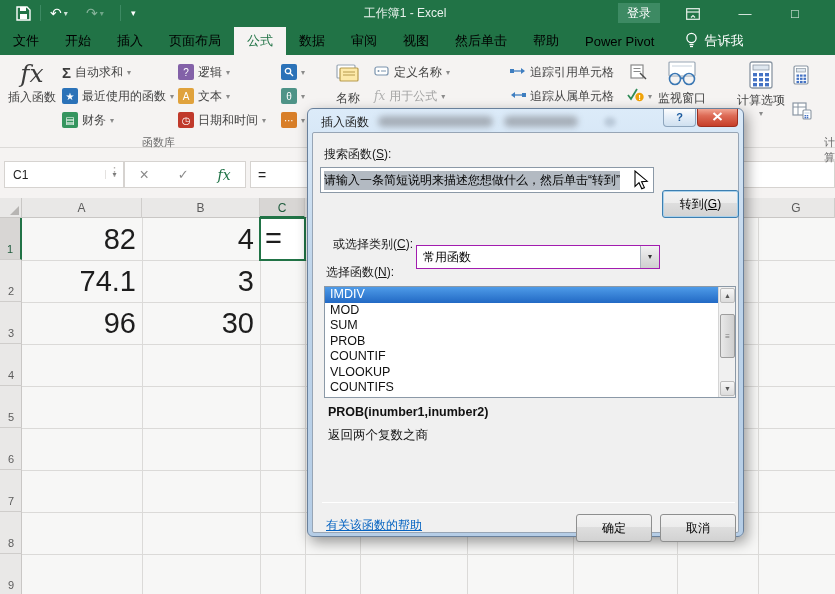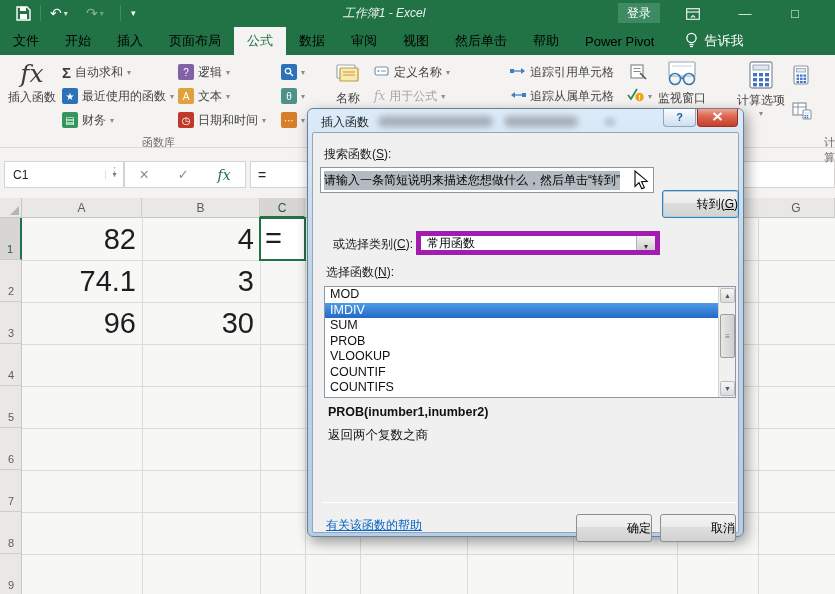--- a/index.html
+++ b/index.html
@@ -5,21 +5,21 @@
   * { margin:0; padding:0; box-sizing:border-box; }
   html,body { width:835px; height:594px; overflow:hidden; }
   body { font-family:"Liberation Sans","DejaVu Sans",sans-serif; position:relative; background:#f7f7f6; }
   .abs { position:absolute; }
 
   
   #titlebar { left:0; top:0; width:835px; height:27px; background:#217346; color:#fff; z-index:6; overflow:hidden; }
   .qat-ico { position:absolute; top:3px; height:20px; display:flex; align-items:center; color:#fff; font-size:14px; }
   .qat-sep { position:absolute; top:5px; width:1px; height:16px; background:#3d8a63; }
   .caret { font-size:8px; color:#cfe3d8; margin-left:2px; }
-  #win-title { position:absolute; left:284px; top:5px; width:200px; text-align:center; font-size:12px; color:#e8f1ec;font-style:italic; }
+  #win-title { position:absolute; left:305px; top:5px; width:200px; text-align:center; font-size:12px; color:#e8f1ec; }
   #signin-btn { position:absolute; left:618px; top:3px; width:42px; height:20px; background:#3d8a63; color:#fff; font-size:12px; text-align:center; line-height:20px; }
   .winctl { position:absolute; top:0; width:34px; height:27px; display:flex; align-items:center; justify-content:center; color:#e8f1ec; font-size:13px; }
 
   
   #tabrow { left:0; top:27px; width:835px; height:28px; background:#217346; z-index:6; display:flex; align-items:stretch; }
   .tab { color:#000000; font-size:13px; padding:0 13px; display:flex; align-items:center; cursor:default; white-space:nowrap; }
   .tab.active { background:#f5f3f2; color:#217346; }
   #tellme { display:flex; align-items:center; color:#fff; font-size:13px; margin-left:18px; gap:6px; }
   #share { position:absolute; right:6px; top:27px; height:28px; display:flex; align-items:center; color:#fff; font-size:13px; gap:4px; }
 
@@ -64,23 +64,23 @@
   #dlg-title { position:absolute; left:13px; top:5px; font-size:12px; color:#1c1c1c; }
   .smudge { position:absolute; top:7px; height:11px; background:#949aa2; border-radius:6px; filter:blur(3px); opacity:.75; }
   .smudge2 { position:absolute; border-radius:50%; background:#aebdcd; filter:blur(2px); opacity:.7; }
   #dlg-help { position:absolute; left:355px; top:0px; width:33px; height:18px; background:linear-gradient(#fdfdfd,#e5eef8 45%,#cfe0f0); border:1px solid #8da5bd; border-top:none; border-radius:0 0 4px 4px; color:#1b5a9e; font-size:11px; font-weight:bold; text-align:center; line-height:17px; }
   #dlg-close { position:absolute; left:389px; top:0px; width:41px; height:18px; background:linear-gradient(#f2a492,#dd6a55 40%,#c63f2a); border:1px solid #9e2f1f; border-top:none; border-radius:0 0 4px 4px; color:#fff; font-size:11px; text-align:center; line-height:16px; text-shadow:0 1px 1px rgba(0,0,0,.4); }
   #dlg-body { position:absolute; left:4px; top:23px; width:427px; height:401px; background:#f0f0f0; border:1px solid #97a5b5; border-radius:2px; }
   .dl-label { position:absolute; font-size:12px; color:#1a1a1a; white-space:nowrap; }
   .dl-label u { text-decoration:underline; }
   #search-input { position:absolute; left:7px; top:34px; width:334px; height:26px; background:#fff; border:1px solid #8b99a7; font-size:12px; display:flex; align-items:center; padding-left:3px; overflow:hidden; white-space:nowrap; }
   #search-input .seltext { background:#b3bac2; color:#000; padding:1px 0; }
-  .win-btn { position:absolute; height:28px; background:linear-gradient(#f3f3f3,#ececec 45%,#dedede 46%,#d2d2d2); border:1px solid #8e8f8f; border-radius:3px; font-size:12px; color:#000; text-align:center; display:flex; align-items:center; justify-content:flex-end; }
+  .win-btn { position:absolute; height:28px; background:linear-gradient(#f3f3f3,#ececec 45%,#dedede 46%,#d2d2d2); border:1px solid #8e8f8f; border-radius:3px; font-size:12px; color:#000; text-align:center; display:flex; align-items:center; justify-content:center; }
   #go-btn { left:349px; top:57px; width:77px; border-color:#3c7fb1; box-shadow:0 0 0 1px #a9d0ea inset; }
-  #cat-dd { position:absolute; left:103px; top:98px; width:244px; height:24px; background:#fff; border:5px solid #a21caf; font-size:12px; display:flex; align-items:center; }
+  #cat-dd { position:absolute; left:103px; top:112px; width:244px; height:24px; background:#fff; border:1px solid #a21caf; font-size:12px; display:flex; align-items:center; }
   #cat-dd .dd-val { flex:1; padding-left:6px; }
   #cat-dd .dd-btn { width:19px; height:100%; background:linear-gradient(#f2f2f2,#e0e0e0 50%,#cfcfcf); border-left:1px solid #aab4be; text-align:center; font-size:8px; color:#333; line-height:22px; }
   #fn-list { position:absolute; left:11px; top:153px; width:412px; height:112px; background:#fff; border:1px solid #8b99a7; overflow:hidden; }
   .fn-item { height:15.5px; font-size:12.5px; color:#111; padding-left:5px; line-height:15.5px; font-family:"Liberation Sans",sans-serif; }
   .fn-item.sel { background:linear-gradient(#4e9be8,#2269c4); color:#fff; }
   #fn-scroll { position:absolute; right:0; top:0; width:17px; height:110px; background:#f0f0f0; border-left:1px solid #d5d5d5; }
   .sc-btn { position:absolute; left:1px; width:15px; height:15px; background:linear-gradient(#f6f6f6,#dcdcdc); border:1px solid #bdbdbd; border-radius:2px; font-size:7px; color:#555; text-align:center; line-height:14px; }
   #sc-thumb { position:absolute; left:1px; top:27px; width:15px; height:44px; background:linear-gradient(90deg,#e8e8e8,#cfcfcf); border:1px solid #9d9d9d; border-radius:2px; color:#777; font-size:8px; text-align:center; line-height:44px; letter-spacing:0; }
   #fn-sig { position:absolute; left:15px; top:272px; font-size:12.5px; font-weight:bold; color:#111; }
   #fn-desc { position:absolute; left:15px; top:294px; font-size:12.5px; color:#111; }
@@ -459,26 +459,26 @@
     <div id="cat-dd">
       <span class="dd-val">常用函数</span>
       <span class="dd-btn">▾</span>
     </div>
 
     <div class="dl-label" style="left:13px; top:131px">
       <span>选择函数(</span><u>N</u><span>):</span>
     </div>
     <div id="fn-list">
       <div id="fn-items">
+          <div class="fn-item sel">IMDIV</div>
           <div class="fn-item">MOD</div>
-          <div class="fn-item sel">IMDIV</div>
           <div class="fn-item">SUM</div>
           <div class="fn-item">PROB</div>
+          <div class="fn-item">COUNTIF</div>
           <div class="fn-item">VLOOKUP</div>
-          <div class="fn-item">COUNTIF</div>
           <div class="fn-item">COUNTIFS</div>
         </div>
       <div id="fn-scroll">
         <div class="sc-btn" style="top:1px">▲</div>
         <div id="sc-thumb">≡</div>
         <div class="sc-btn" style="bottom:1px">▼</div>
       </div>
     </div>
 
     <div id="fn-sig">PROB(inumber1,inumber2)</div>

